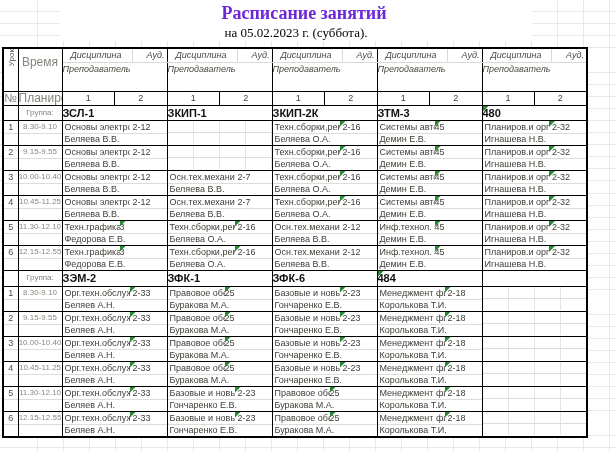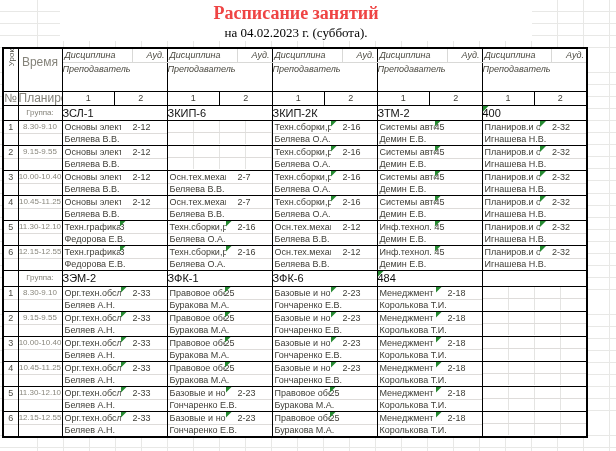--- a/index.html
+++ b/index.html
@@ -5,55 +5,55 @@
   html,body{margin:0;padding:0}
   body{width:616px;height:451px;position:relative;overflow:hidden;background:#fff;
        font-family:"Liberation Sans",sans-serif;-webkit-font-smoothing:antialiased}
   
   .sheet{position:absolute;inset:0;
     background-image:
       repeating-linear-gradient(to right, transparent 0 25px, #e8e8e6 25px 26px),
       repeating-linear-gradient(to bottom, transparent 0 11.1px, #e8e8e6 11.1px 12.1px);
     background-position:12px 0,0 0;}
   .title-strip{position:absolute;left:60px;top:0;width:472px;height:41px;background:#fff}
-  .ttl{position:absolute;left:0;top:3px;width:592px;text-align:center;
-       font-family:"Liberation Serif",serif;font-weight:bold;font-size:18px;color:#ef4444}
+  .ttl{position:absolute;left:8px;top:3px;width:592px;text-align:center;
+       font-family:"Liberation Serif",serif;font-weight:bold;font-size:18px;color:#6d28d9}
   .sub{position:absolute;left:0;top:25px;width:592px;text-align:center;
        font-family:"Liberation Serif",serif;font-size:13px;color:#000}
 
   table.sched{position:absolute;left:2px;top:47px;width:586px;border-collapse:collapse;
       table-layout:fixed;background:#fff;border:2px solid #000}
   table.sched td{border:1px solid #000;padding:0;vertical-align:top;overflow:hidden}
 
   
   .bbf{border-bottom-color:#d9d9d7 !important}
   .vtx span{display:inline-block;writing-mode:vertical-rl;transform:rotate(180deg);
       font-size:8px;color:#55544c;line-height:16px;padding-top:1px}
   .vtx{text-align:center}
   .hflex{display:flex;font-style:italic;font-size:9px;color:#4a483f;line-height:13px}
-  .hfd{flex:1;padding-left:2px;white-space:nowrap;overflow:hidden}
+  .hfd{flex:1;padding-left:8px;white-space:nowrap;overflow:hidden}
   .hfa{width:32px;text-align:right;padding-right:2px;border-left:1px solid #d9d9d7}
   .htea{font-style:italic;font-size:9px;color:#4a483f;line-height:12px;padding-left:2px}
   .gray{color:#85837a;font-size:12px;text-align:center;line-height:13px}
   .sg{display:flex;font-size:9px;color:#3f3e37;line-height:13px}
   .sg div{flex:1;text-align:center}
   .sg div+div{border-left:1px solid #000}
 
   
   .grow td{border-top-width:2px;border-bottom-width:2px}
-  .gname{font-weight:normal;font-size:11px;color:#111;line-height:14px;padding-left:3px;
+  .gname{font-weight:bold;font-size:11px;color:#111;line-height:14px;padding-left:3px;
       position:relative;white-space:nowrap}
   .glab{font-size:8px;color:#85837a;text-align:center;line-height:14px}
 
   
   .lt{display:flex;height:12px;border-bottom:1px solid #dedcda;font-size:9px;
       line-height:12px;color:#3f3e37}
   .ld{flex:1;padding-left:2px;white-space:nowrap;overflow:hidden}
   .la{width:34px;position:relative;white-space:nowrap}
-  .la.txt{padding-left:12px}
+  .la.txt{padding-left:3px}
   .la.num{padding-right:13px}
   .lb{height:11px;font-size:9px;line-height:11px;color:#3f3e37;padding-left:2px;
       white-space:nowrap;overflow:hidden}
   .numcell{justify-content:center;text-align:center;color:#4e4d45}
   .numcell div{flex:1}
   .timecell{text-align:center;color:#8a887e;font-size:8px}
   .timecell div{flex:1}
   .ec{height:23px;
     background-image:
       linear-gradient(to bottom, transparent 0 11px, #dedcda 11px 12px, transparent 12px),
@@ -61,21 +61,21 @@
   .flg{position:absolute;left:0;top:0;width:6px;height:6px;background:#268a32;
       clip-path:polygon(0 0,100% 0,0 100%)}
   .gflag{left:0;top:0}
 </style>
 </head>
 <body>
 
 <div class="sheet"></div>
 <div class="title-strip"></div>
 <div class="ttl">Расписание занятий</div>
-<div class="sub">на 04.02.2023 г. (суббота).</div>
+<div class="sub">на 05.02.2023 г. (суббота).</div>
 
 <table class="sched" id="schedule-table">
   <colgroup>
     <col style="width:15px">
       <col style="width:44px">
     <col style="width:105px">
       <col style="width:105px">
       <col style="width:105px">
     <col style="width:105px">
       <col style="width:105px">
@@ -153,24 +153,24 @@
           <div class="sg">
             <div>1</div>
             <div>2</div>
           </div>
         </td>
       </tr>
       <tr class="grow" style="height:15px">
         <td></td>
         <td class="glab">Группа:</td>
         <td class="gname"><span>ЗСЛ-1</span></td>
-        <td class="gname"><span>ЗКИП-6</span></td>
+        <td class="gname"><span>ЗКИП-1</span></td>
         <td class="gname"><span>ЗКИП-2К</span></td>
-        <td class="gname"><span>ЗТМ-2</span></td>
-        <td class="gname"><span class="flg gflag"></span><span>400</span></td>
+        <td class="gname"><span>ЗТМ-3</span></td>
+        <td class="gname"><span class="flg gflag"></span><span>480</span></td>
       </tr>
       <tr style="height:24px">
         <td>
           <div class="lt numcell">
             <div>1</div>
           </div>
           <div class="lb"></div>
         </td>
         <td>
           <div class="lt timecell">

